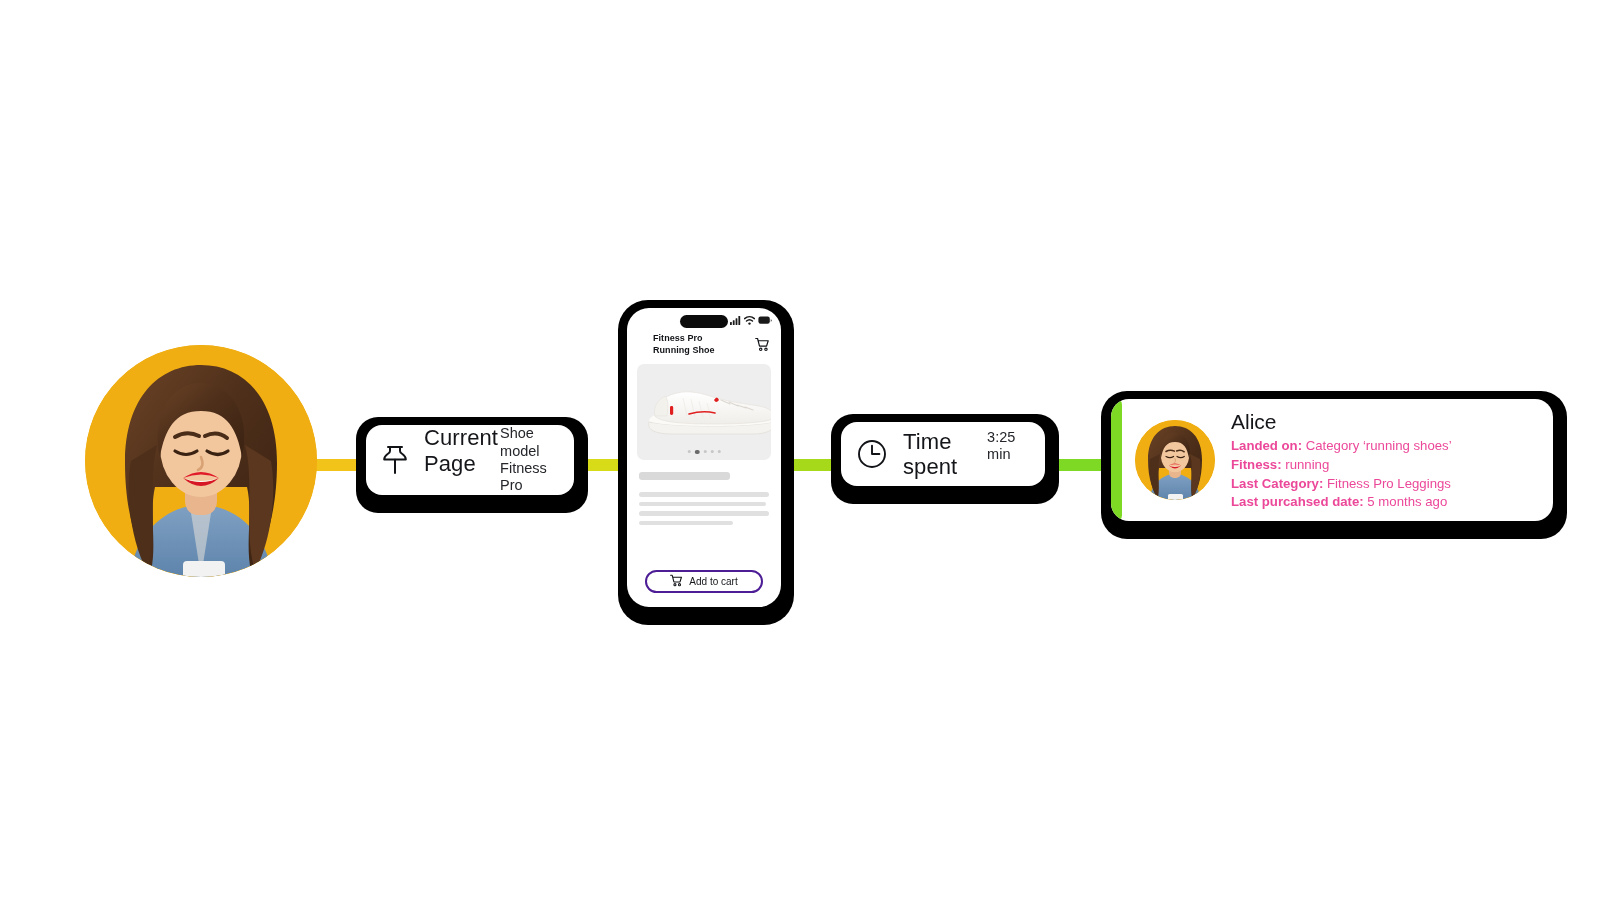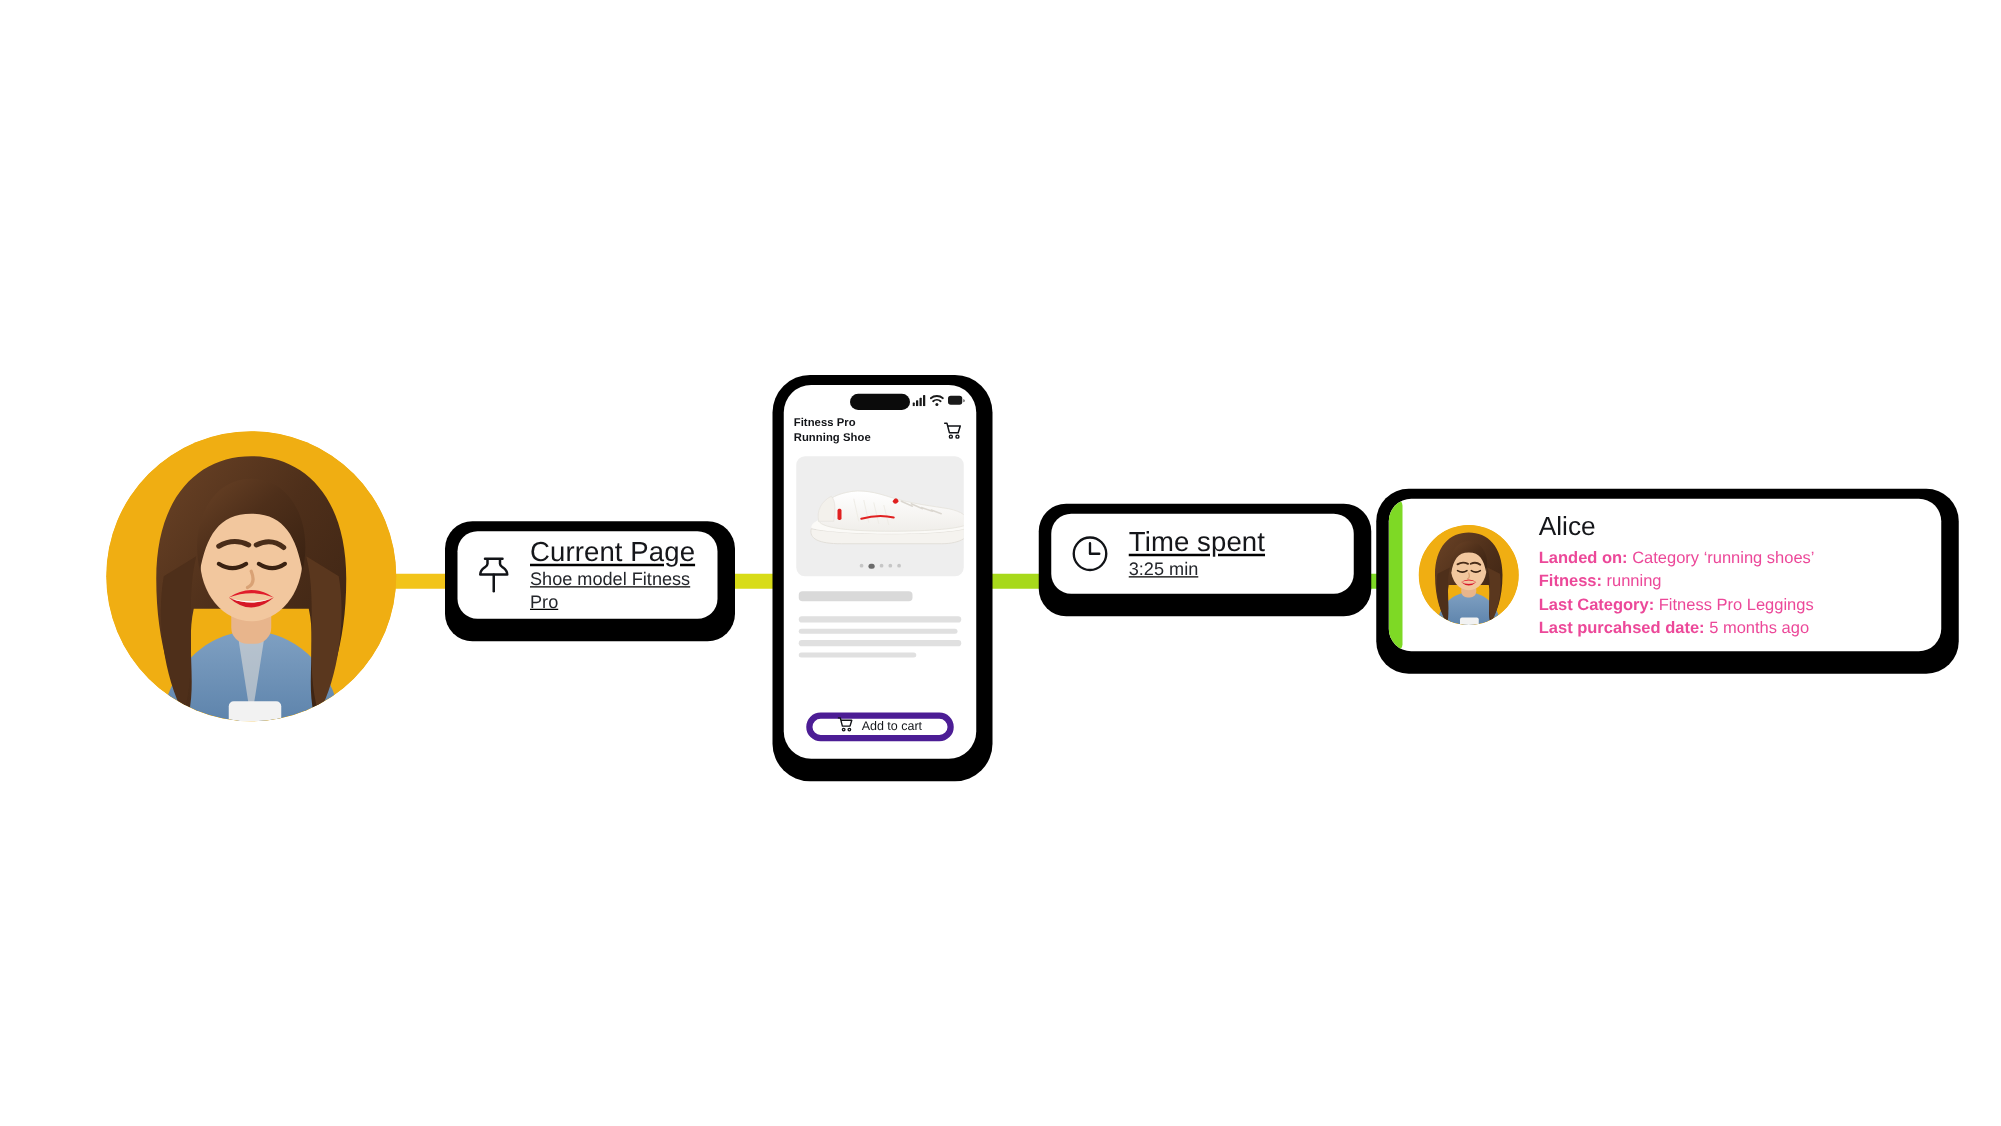--- a/index.html
+++ b/index.html
@@ -51,31 +51,31 @@
     position: absolute;
     left: 10px; top: 8px;
     right: 14px; bottom: 18px;
     background: #ffffff;
     border-radius: 16px;
     display: flex;
     align-items: center;
   }
 
   #card-current-page { left: 356px; top: 417px; width: 232px; height: 96px; }
-  #card-time-spent   { left: 831px; top: 403px; width: 266px; height: 90px; padding-left: 46px; }
+  #card-time-spent   { left: 831px; top: 414px; width: 228px; height: 90px; padding-left: 46px; }
 
   .card-body {
     display: flex;
     align-items: center;
     gap: 16px;
     padding: 0 16px;
     width: 100%;
   }
   .card-icon { flex: 0 0 auto; display: flex; align-items: center; justify-content: center; }
-  .card-texts { display: flex; flex-direction: column; gap: 2px; text-decoration: underline; }
+  .card-texts { display: flex; flex-direction: row; gap: 2px; }
   .card-title {
     font-size: 22px;
     color: #15161a;
     letter-spacing: 0.1px;
     line-height: 1.15;
     font-weight: 400;
   }
   .card-sub {
     font-size: 14.5px;
     color: #24262b;
@@ -115,21 +115,21 @@
     width: 48px; height: 13px;
     background: #0b0b0b;
     border-radius: 8px;
   }
   .status-ico { display: block; }
 
   #phone-header {
     display: flex;
     align-items: flex-start;
     justify-content: space-between;
-    padding: 3px 11px 0 8px;
+    padding: 3px 11px 0 26px;
   }
   #phone-product-name {
     font-size: 9px;
     line-height: 1.28;
     color: #111317;
     font-weight: 700;
     white-space: pre-line;
     letter-spacing: 0.05px;
   }
   #phone-cart-icon { margin-top: 4px; }
@@ -159,21 +159,21 @@
   .sk { background: #d9d9d9; border-radius: 3px; height: 7px; }
   .sk.title { width: 70%; height: 8px; margin-bottom: 12px; }
   .sk.line  { height: 4.5px; margin-bottom: 5px; background: #e0e0e0; }
   .sk.w100 { width: 100%; } .sk.w98 { width: 98%; } .sk.w72 { width: 72%; }
 
   #add-to-cart {
     position: absolute;
     left: 50%; bottom: 14px;
     transform: translateX(-50%);
     width: 118px; height: 23px;
-    border: 5px solid #4c1d95;
+    border: 2px solid #4c1d95;
     border-radius: 20px;
     background: #ffffff;
     display: flex; align-items: center; justify-content: center;
     gap: 6px;
     cursor: pointer;
   }
   #add-to-cart .label { font-size: 10px; color: #14161a; font-weight: 400; }
 
   
   #card-alice {

